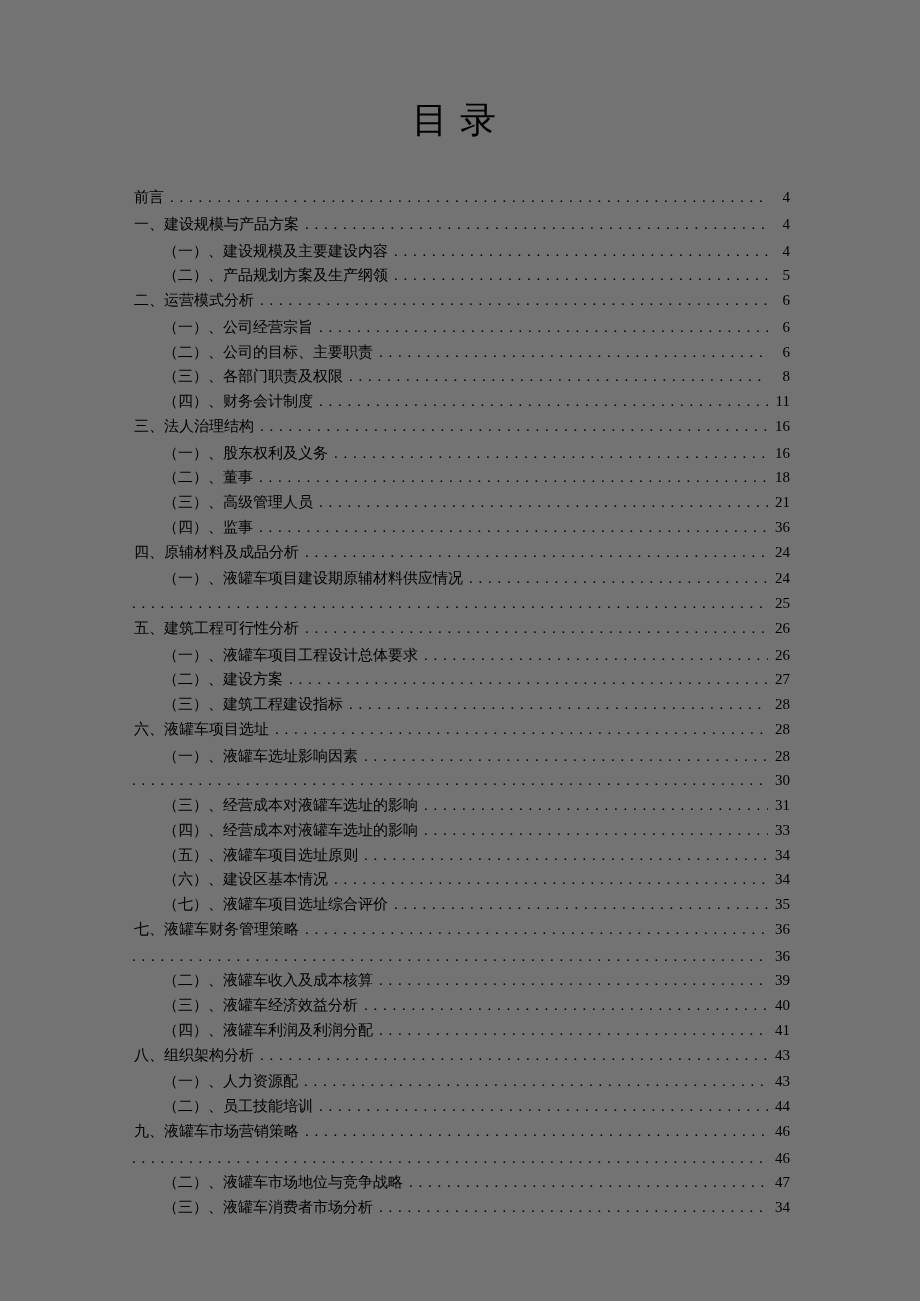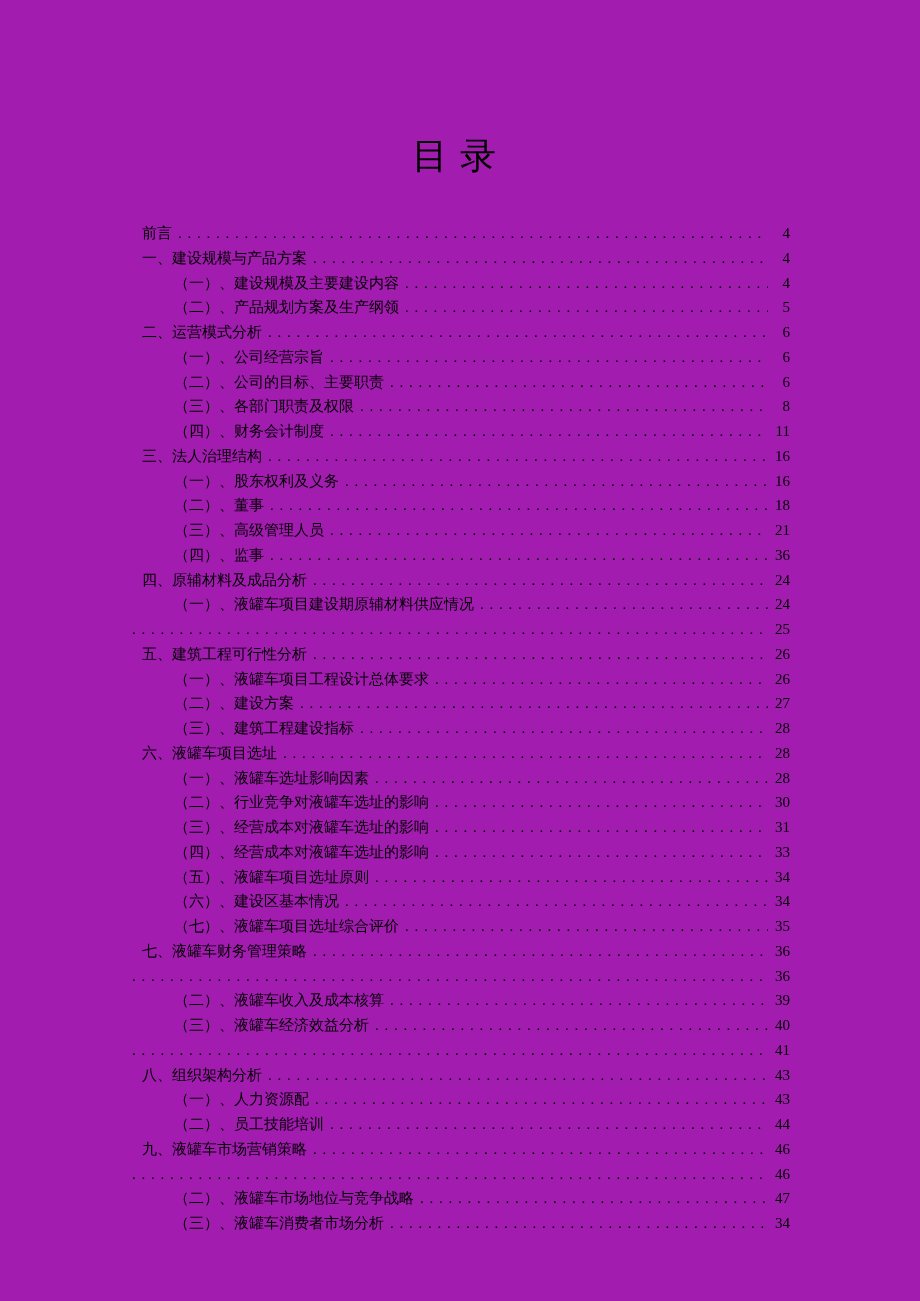--- a/index.html
+++ b/index.html
@@ -5,44 +5,45 @@
   html, body {
     margin: 0;
     padding: 0;
     background: #ffffff;
     font-family: "SimSun", "宋体", serif;
     color: #000;
   }
   .page {
     width: 920px;
     min-height: 1301px;
-    padding: 108px 130px 60px 130px;
+    padding: 72px 130px 60px 130px;
     box-sizing: border-box;
     margin: 0 auto;
-    background: #a21caf;
+    background: #737373;
   }
   .title {
     text-align: center;
     font-size: 36px;
     letter-spacing: 12px;
     margin-bottom: 40px;
     font-weight: normal;
   }
   .toc-row {
     display: flex;
     align-items: baseline;
     font-size: 15px;
     line-height: 1.65;
     font-family: "SimSun", "宋体", serif;
   }
   .toc-row.level-0 .toc-label {
-    margin-left: 12px;
+    margin-left: 4px;
+    font-family: Liberation Mono, monospace;
   }
   .toc-row.level-1 .toc-label {
-    margin-left: 44px;
+    margin-left: 33px;
   }
   .toc-label {
     white-space: nowrap;
     padding-right: 4px;
   }
   .toc-dots {
     flex: 1 1 auto;
     overflow: hidden;
     white-space: nowrap;
     letter-spacing: 1px;
@@ -170,21 +171,20 @@
         <span class="toc-label">六、液罐车项目选址</span>
         <span class="toc-dots">. . . . . . . . . . . . . . . . . . . . . . . . . . . . . . . . . . . . . . . . . . . . . . . . . . . . . . . . . . . . . . . . . . . . . . . . . . . . . . . . . . . . . . . . . . . . . . . . . . . . . . . . . . . . . . . . . . . . . . . . . . . . . . . . . . . . . . . . . . . . . . . . . . . . . . . . . . . . . . . . . . . . . . . . . . . . . . . . . . . . . . . . . . . . . . . . . . . . . . . . </span>
         <span class="toc-page">28</span>
       </div>
       <div class="toc-row level-1">
         <span class="toc-label">（一）、液罐车选址影响因素</span>
         <span class="toc-dots">. . . . . . . . . . . . . . . . . . . . . . . . . . . . . . . . . . . . . . . . . . . . . . . . . . . . . . . . . . . . . . . . . . . . . . . . . . . . . . . . . . . . . . . . . . . . . . . . . . . . . . . . . . . . . . . . . . . . . . . . . . . . . . . . . . . . . . . . . . . . . . . . . . . . . . . . . . . . . . . . . . . . . . . . . . . . . . . . . . . . . . . . . . . . . . . . . . . . . . . . </span>
         <span class="toc-page">28</span>
       </div>
       <div class="toc-row level-1">
-        <span class="toc-label">（二）、行业竞争对液罐车选址的影响</span>
         <span class="toc-dots">. . . . . . . . . . . . . . . . . . . . . . . . . . . . . . . . . . . . . . . . . . . . . . . . . . . . . . . . . . . . . . . . . . . . . . . . . . . . . . . . . . . . . . . . . . . . . . . . . . . . . . . . . . . . . . . . . . . . . . . . . . . . . . . . . . . . . . . . . . . . . . . . . . . . . . . . . . . . . . . . . . . . . . . . . . . . . . . . . . . . . . . . . . . . . . . . . . . . . . . . </span>
         <span class="toc-page">30</span>
       </div>
       <div class="toc-row level-1">
         <span class="toc-label">（三）、经营成本对液罐车选址的影响</span>
         <span class="toc-dots">. . . . . . . . . . . . . . . . . . . . . . . . . . . . . . . . . . . . . . . . . . . . . . . . . . . . . . . . . . . . . . . . . . . . . . . . . . . . . . . . . . . . . . . . . . . . . . . . . . . . . . . . . . . . . . . . . . . . . . . . . . . . . . . . . . . . . . . . . . . . . . . . . . . . . . . . . . . . . . . . . . . . . . . . . . . . . . . . . . . . . . . . . . . . . . . . . . . . . . . . </span>
         <span class="toc-page">31</span>
       </div>
       <div class="toc-row level-1">
         <span class="toc-label">（四）、经营成本对液罐车选址的影响</span>
@@ -219,20 +219,21 @@
         <span class="toc-label">（二）、液罐车收入及成本核算</span>
         <span class="toc-dots">. . . . . . . . . . . . . . . . . . . . . . . . . . . . . . . . . . . . . . . . . . . . . . . . . . . . . . . . . . . . . . . . . . . . . . . . . . . . . . . . . . . . . . . . . . . . . . . . . . . . . . . . . . . . . . . . . . . . . . . . . . . . . . . . . . . . . . . . . . . . . . . . . . . . . . . . . . . . . . . . . . . . . . . . . . . . . . . . . . . . . . . . . . . . . . . . . . . . . . . . </span>
         <span class="toc-page">39</span>
       </div>
       <div class="toc-row level-1">
         <span class="toc-label">（三）、液罐车经济效益分析</span>
         <span class="toc-dots">. . . . . . . . . . . . . . . . . . . . . . . . . . . . . . . . . . . . . . . . . . . . . . . . . . . . . . . . . . . . . . . . . . . . . . . . . . . . . . . . . . . . . . . . . . . . . . . . . . . . . . . . . . . . . . . . . . . . . . . . . . . . . . . . . . . . . . . . . . . . . . . . . . . . . . . . . . . . . . . . . . . . . . . . . . . . . . . . . . . . . . . . . . . . . . . . . . . . . . . . </span>
         <span class="toc-page">40</span>
       </div>
       <div class="toc-row level-1">
+        <span class="toc-label">（四）、液罐车利润及利润分配</span>
         <span class="toc-dots">. . . . . . . . . . . . . . . . . . . . . . . . . . . . . . . . . . . . . . . . . . . . . . . . . . . . . . . . . . . . . . . . . . . . . . . . . . . . . . . . . . . . . . . . . . . . . . . . . . . . . . . . . . . . . . . . . . . . . . . . . . . . . . . . . . . . . . . . . . . . . . . . . . . . . . . . . . . . . . . . . . . . . . . . . . . . . . . . . . . . . . . . . . . . . . . . . . . . . . . . </span>
         <span class="toc-page">41</span>
       </div>
       <div class="toc-row level-0">
         <span class="toc-label">八、组织架构分析</span>
         <span class="toc-dots">. . . . . . . . . . . . . . . . . . . . . . . . . . . . . . . . . . . . . . . . . . . . . . . . . . . . . . . . . . . . . . . . . . . . . . . . . . . . . . . . . . . . . . . . . . . . . . . . . . . . . . . . . . . . . . . . . . . . . . . . . . . . . . . . . . . . . . . . . . . . . . . . . . . . . . . . . . . . . . . . . . . . . . . . . . . . . . . . . . . . . . . . . . . . . . . . . . . . . . . . </span>
         <span class="toc-page">43</span>
       </div>
       <div class="toc-row level-1">
         <span class="toc-label">（一）、人力资源配</span>

